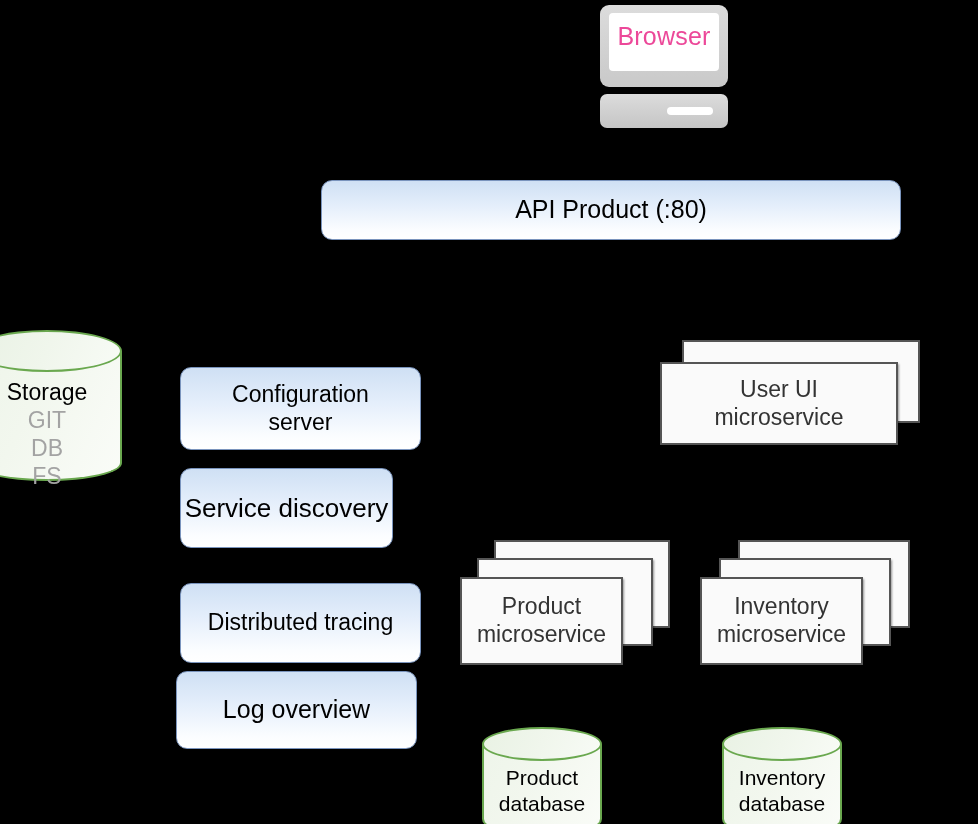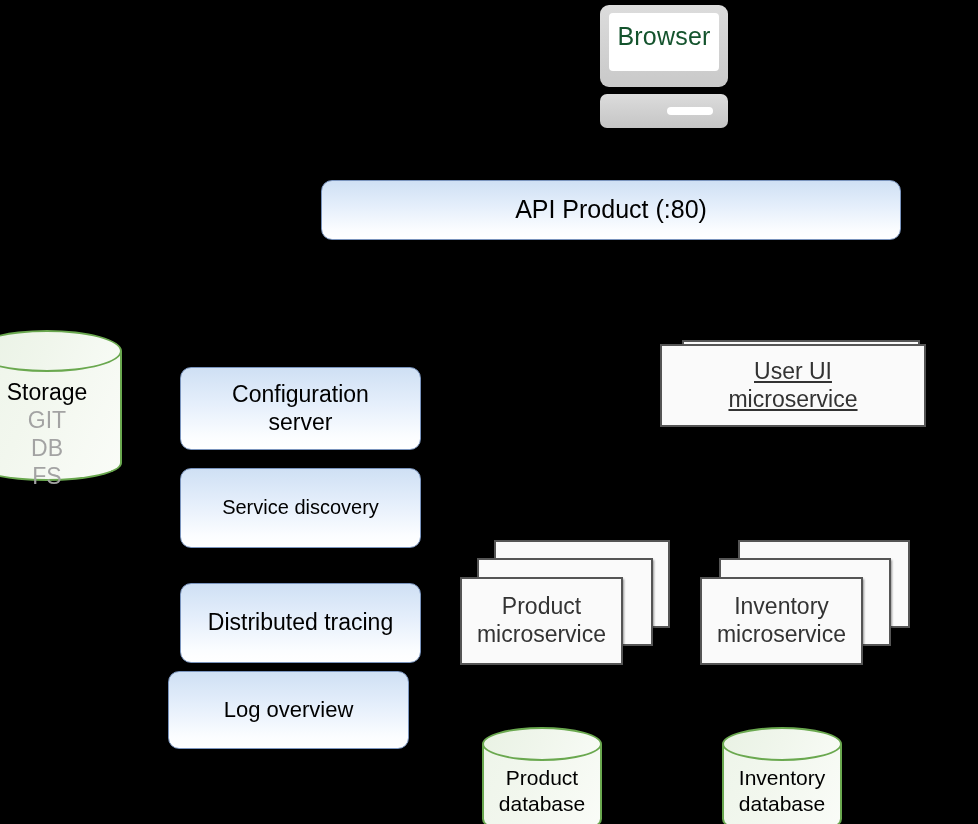--- a/index.html
+++ b/index.html
@@ -35,21 +35,21 @@
     border-radius: 4px;
   }
   .browser-label {
     position: absolute;
     left: 0; top: 0;
     width: 110px; height: 46px;
     display: flex;
     align-items: center;
     justify-content: center;
     font-size: 25px;
-    color: #14532d;
+    color: #ec4899;
     letter-spacing: 0.2px;
   }
   .browser-base {
     position: absolute;
     left: 0; top: 89px;
     width: 128px; height: 34px;
     background: linear-gradient(#dcdcdc, #c5c5c5);
     border-radius: 7px;
     box-shadow: 0 2px 2px rgba(0,0,0,0.25);
   }
@@ -181,35 +181,35 @@
     </div>
   </div>
 
   <div class="bluebox" style="left:180px; top:367px; width:241px; height:83px; font-size:23px;">
     <span>
       <span>Configuration</span><br>
       <span>server</span>
     </span>
   </div>
 
-  <div class="bluebox" style="left:180px; top:468px; width:241px; height:80px; font-size:20px;">
+  <div class="bluebox" style="left:180px; top:468px; width:213px; height:80px; font-size:26px;">
     <span>Service discovery</span>
   </div>
 
   <div class="bluebox" style="left:180px; top:570px; width:241px; height:80px; font-size:23px;margin-top:13px;">
     <span>Distributed tracing</span>
   </div>
 
-  <div class="bluebox" style="left:168px; top:671px; width:241px; height:78px; font-size:22px;">
+  <div class="bluebox" style="left:176px; top:671px; width:241px; height:78px; font-size:25px;">
     <span>Log overview</span>
   </div>
 
   <div class="stack" style="left:660px; top:340px; width:260px; height:105px;">
     <div class="stack-card" style="left:22px; top:0px; width:238px; height:83px;"></div>
-    <div class="stack-card front" style="left:0px; top:4px; width:266px; height:83px;text-decoration:underline;">
+    <div class="stack-card front" style="left:0px; top:22px; width:238px; height:83px;">
       <span>
         <span>User UI</span><br>
         <span>microservice</span>
       </span>
     </div>
   </div>
 
   <div class="stack" style="left:460px; top:540px; width:210px; height:125px;">
     <div class="stack-card" style="left:34px; top:0px; width:176px; height:88px;"></div>
     <div class="stack-card" style="left:17px; top:18px; width:176px; height:88px;"></div>

